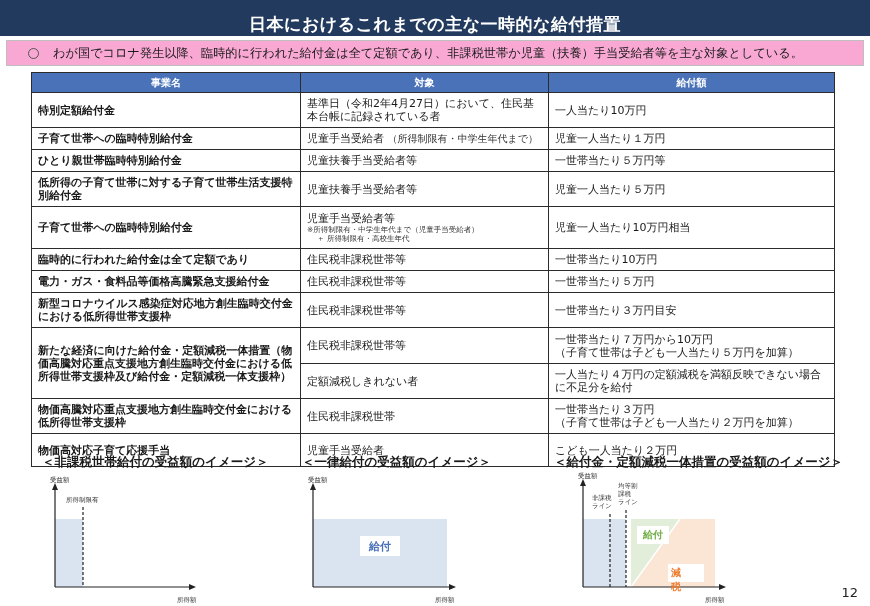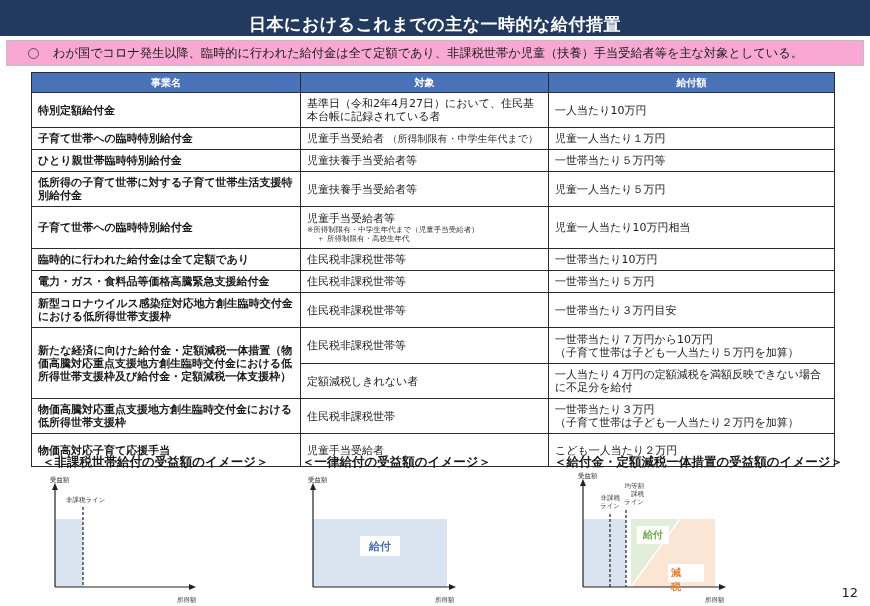--- a/index.html
+++ b/index.html
@@ -38,21 +38,21 @@
   table.measures td.name { font-weight: bold; font-size: 11px; }
   td .note { font-size: 7.5px; line-height: 9px; color: #333; }
   td .note-inline { font-size: 10px; color: #333; }
   td .indent { padding-left: 10px; display: block; }
 
   .diagram-title {
     position: absolute; font-size: 12.5px; font-weight: bold; white-space: nowrap;
   }
   .diagram { position: absolute; }
   .axis-label { position: absolute; font-size: 6.5px; color: #333; white-space: nowrap; }
-  .line-label { position: absolute; font-size: 6.5px; color: #333; white-space: nowrap; text-align: right; line-height: 8px; }
+  .line-label { position: absolute; font-size: 6.5px; color: #333; white-space: nowrap; text-align: left; line-height: 8px; }
   .page-number { position: absolute; right: 12px; bottom: 6px; font-size: 13px; color: #222; }
 </style>
 </head>
 <body>
 
 <div class="title-bar">
   <span>日本におけるこれまでの主な一時的な給付措置</span>
 </div>
 
 <div class="intro">
@@ -145,21 +145,21 @@
       <td class="name">物価高対応子育て応援手当</td>
       <td>児童手当受給者</td>
       <td>こども一人当たり２万円</td>
     </tr>
   </tbody>
 </table>
 
 <div class="diagram-title" style="left:42px; top:454px;">＜非課税世帯給付の受益額のイメージ＞</div>
 <div class="diagram" style="left:40px; top:470px; width:160px; height:136px;">
   <div class="axis-label" style="left:10px; top:6px;">受益額</div>
-  <div class="line-label" style="left:26px; top:26px;">非課税ライン</div>
+  <div class="line-label" style="left:26px; top:26px;">所得制限有</div>
   <svg width="160" height="136" style="position:absolute;left:0;top:0">
     <rect x="15" y="49" width="28" height="68" fill="#dae3f0"></rect>
     <line x1="43" y1="37" x2="43" y2="117" stroke="#222" stroke-width="1.2" stroke-dasharray="3,2"></line>
     <line x1="15" y1="117" x2="15" y2="18" stroke="#222" stroke-width="1.2"></line>
     <polygon points="15,13 12,20 18,20" fill="#222"></polygon>
     <line x1="15" y1="117" x2="150" y2="117" stroke="#222" stroke-width="1.2"></line>
     <polygon points="156,117 149,114 149,120" fill="#222"></polygon>
   </svg>
   <div class="axis-label" style="left:137px; top:126px;">所得額</div>
 </div>

